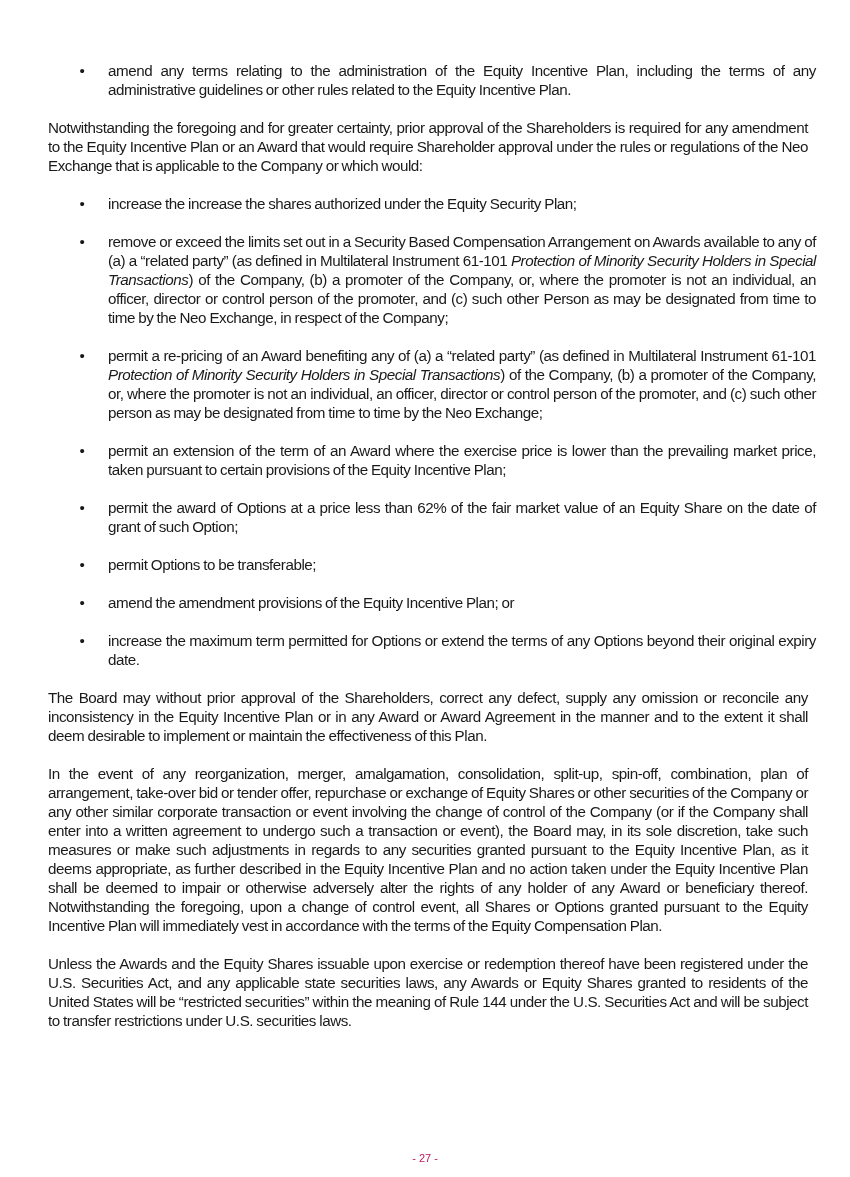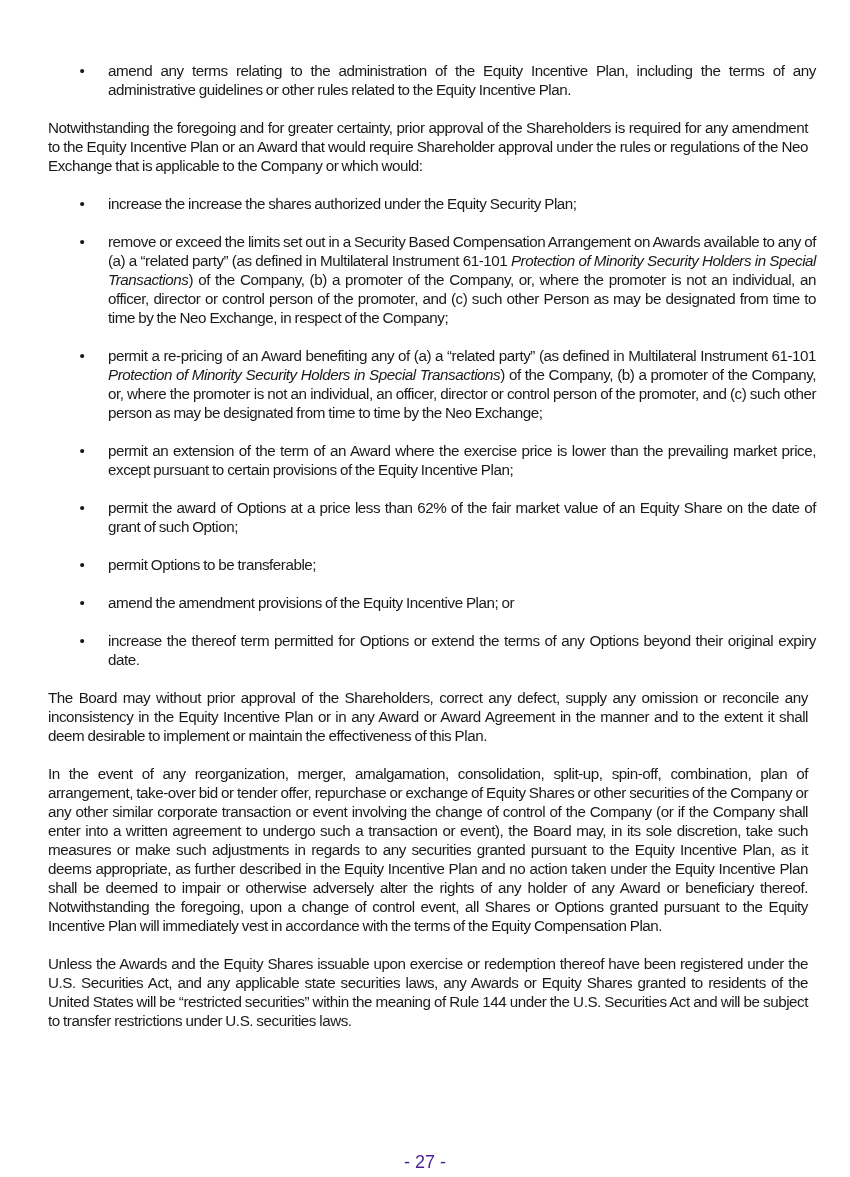--- a/index.html
+++ b/index.html
@@ -15,21 +15,21 @@
     position: relative; padding-left: 60px; margin: 0 0 19px 0;
   }
   .bullet .dot {
     position: absolute; left: 29px; top: 0; width: 10px; text-align: center;
   }
   .squeeze { letter-spacing: -0.45px; word-spacing: -0.5px; }
   .bullet .txt { display: block; margin-top: 9px; }
   .footer {
     position: absolute; left: 0; width: 850px; top: 1152px;
     text-align: center; font-family: "Liberation Sans", sans-serif;
-    font-size: 18px; color: #4c1d95;
+    font-size: 11px; color: #be185d;
   }
   i { font-style: italic; }
 </style>
 </head>
 <body>
 
 <div class="page squeeze">
 
   <div class="bullet">
     <span class="dot">•</span>
@@ -48,41 +48,41 @@
     <span class="txt"><span>remove or exceed the limits set out in a Security Based Compensation Arrangement on Awards available to any of (a) a “related party” (as defined in Multilateral Instrument 61-101 </span><i>Protection of Minority Security Holders in Special Transactions</i><span>) of the Company, (b) a promoter of the Company, or, where the promoter is not an individual, an officer, director or control person of the promoter, and (c) such other Person as may be designated from time to time by the Neo Exchange, in respect of the Company;</span></span>
   </div>
 
   <div class="bullet">
     <span class="dot">•</span>
     <span class="txt"><span>permit a re-pricing of an Award benefiting any of (a) a “related party” (as defined in Multilateral Instrument 61-101 </span><i>Protection of Minority Security Holders in Special Transactions</i><span>) of the Company, (b) a promoter of the Company, or, where the promoter is not an individual, an officer, director or control person of the promoter, and (c) such other person as may be designated from time to time by the Neo Exchange;</span></span>
   </div>
 
   <div class="bullet">
     <span class="dot">•</span>
-    <span class="txt">permit an extension of the term of an Award where the exercise price is lower than the prevailing market price, except pursuant to certain provisions of the Equity Incentive Plan;</span>
+    <span class="txt">permit an extension of the term of an Award where the exercise price is lower than the prevailing market price, taken pursuant to certain provisions of the Equity Incentive Plan;</span>
   </div>
 
   <div class="bullet">
     <span class="dot">•</span>
     <span class="txt">permit the award of Options at a price less than 62% of the fair market value of an Equity Share on the date of grant of such Option;</span>
   </div>
 
   <div class="bullet">
     <span class="dot">•</span>
     <span class="txt">permit Options to be transferable;</span>
   </div>
 
   <div class="bullet">
     <span class="dot">•</span>
     <span class="txt">amend the amendment provisions of the Equity Incentive Plan; or</span>
   </div>
 
   <div class="bullet">
     <span class="dot">•</span>
-    <span class="txt">increase the thereof term permitted for Options or extend the terms of any Options beyond their original expiry date.</span>
+    <span class="txt">increase the maximum term permitted for Options or extend the terms of any Options beyond their original expiry date.</span>
   </div>
 
   <p>The Board may without prior approval of the Shareholders, correct any defect, supply any omission or reconcile any inconsistency in the Equity Incentive Plan or in any Award or Award Agreement in the manner and to the extent it shall deem desirable to implement or maintain the effectiveness of this Plan.</p>
 
   <p>In the event of any reorganization, merger, amalgamation, consolidation, split-up, spin-off, combination, plan of arrangement, take-over bid or tender offer, repurchase or exchange of Equity Shares or other securities of the Company or any other similar corporate transaction or event involving the change of control of the Company (or if the Company shall enter into a written agreement to undergo such a transaction or event), the Board may, in its sole discretion, take such measures or make such adjustments in regards to any securities granted pursuant to the Equity Incentive Plan, as it deems appropriate, as further described in the Equity Incentive Plan and no action taken under the Equity Incentive Plan shall be deemed to impair or otherwise adversely alter the rights of any holder of any Award or beneficiary thereof. Notwithstanding the foregoing, upon a change of control event, all Shares or Options granted pursuant to the Equity Incentive Plan will immediately vest in accordance with the terms of the Equity Compensation Plan.</p>
 
   <p>Unless the Awards and the Equity Shares issuable upon exercise or redemption thereof have been registered under the U.S. Securities Act, and any applicable state securities laws, any Awards or Equity Shares granted to residents of the United States will be “restricted securities” within the meaning of Rule 144 under the U.S. Securities Act and will be subject to transfer restrictions under U.S. securities laws.</p>
 
 </div>
 

